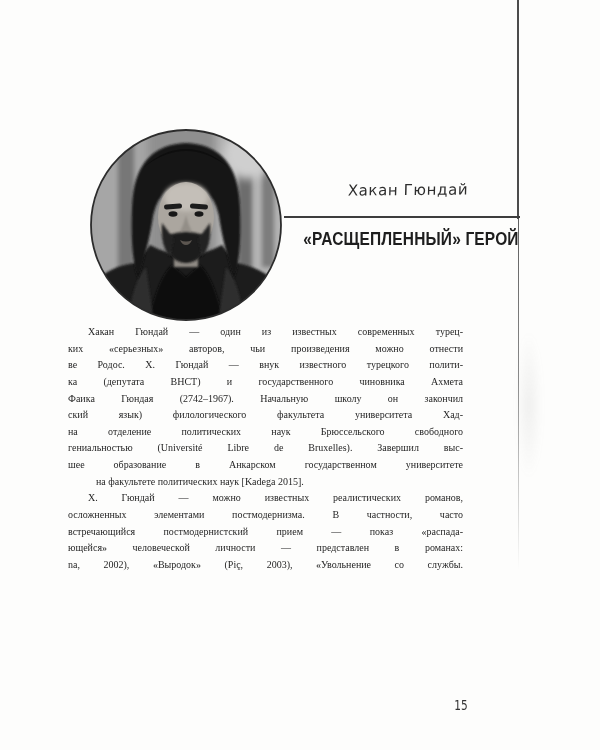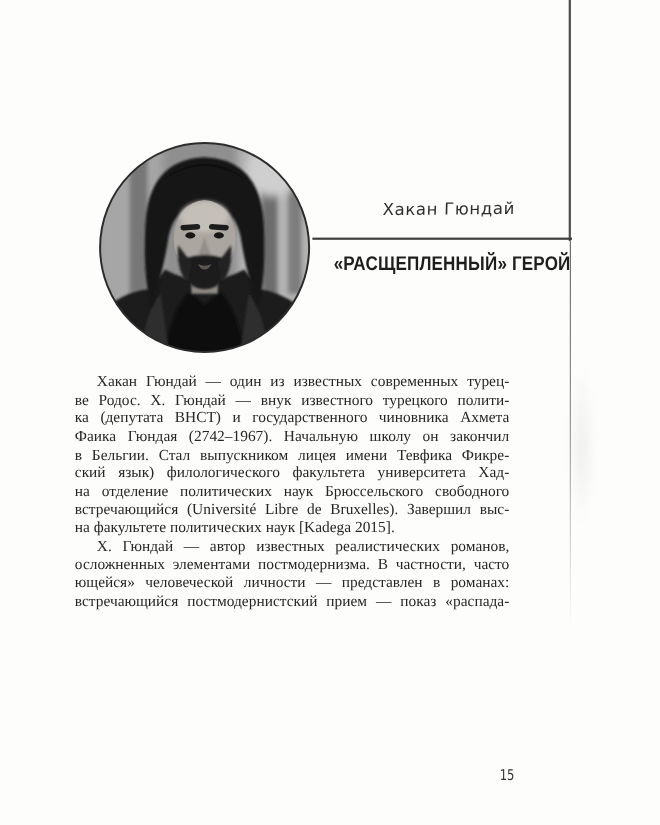--- a/index.html
+++ b/index.html
@@ -45,30 +45,30 @@
   .chapter-title{
     position:absolute;left:270px;top:229px;width:282px;
     text-align:center;
     font-family:"Liberation Sans", sans-serif;
     font-weight:bold;font-size:18px;letter-spacing:0.2px;color:#1e1e1e;
     transform:scaleX(0.86);transform-origin:center;
     white-space:nowrap;
   }
   
   .body-text{
-    position:absolute;left:68px;top:340px;width:395px;
-    font-size:14px;line-height:16.65px;
+    position:absolute;left:68px;top:324px;width:395px;
+    font-size:10px;line-height:16.65px;
   }
   .line{
     text-align:justify;
     text-align-last:justify;
     height:16.65px;overflow:visible;white-space:nowrap;
   }
   .line.indent{padding-left:20px;}
-  .line.last{text-align-last:left;white-space:normal;}
+  .line.last{text-align-last:left;white-space:normal;margin-left:28px;}
   
   .page-number{
     position:absolute;left:448px;top:697px;width:26px;
     text-align:center;
     font-family:"DejaVu Sans", sans-serif;
     font-size:13.5px;color:#333;
     transform:scaleX(0.78);transform-origin:center;
   }
 </style>
 </head>
@@ -137,32 +137,34 @@
     </svg>
   </div>
 
   <div class="author-name">Хакан Гюндай</div>
 
   <div class="chapter-title">«РАСЩЕПЛЕННЫЙ» ГЕРОЙ</div>
 
   <div class="body-text">
     <div>
       <div class="line indent">Хакан Гюндай — один из известных современных турец-</div>
+      <div class="line">ких «серьезных» авторов, чьи произведения можно отнести</div>
       <div class="line">ве Родос. Х. Гюндай — внук известного турецкого полити-</div>
       <div class="line">ка (депутата ВНСТ) и государственного чиновника Ахмета</div>
       <div class="line">Фаика Гюндая (2742–1967). Начальную школу он закончил</div>
-      <div class="line">в Бельгии. Стал выпускником лицея имени Тевфика Фикре-</div>
       <div class="line">ский язык) филологического факультета университета Хад-</div>
       <div class="line">на отделение политических наук Брюссельского свободного</div>
-      <div class="line">встречающийся (Université Libre de Bruxelles). Завершил выс-</div>
+      <div class="line">гениальностью (Université Libre de Bruxelles). Завершил выс-</div>
+      <div class="line">шее образование в Анкарском государственном университете</div>
       <div class="line last">на факультете политических наук [Kadega 2015].</div>
     </div>
     <div>
-      <div class="line indent">Х. Гюндай — автор известных реалистических романов,</div>
+      <div class="line indent">Х. Гюндай — можно известных реалистических романов,</div>
       <div class="line">осложненных элементами постмодернизма. В частности, часто</div>
+      <div class="line">встречающийся постмодернистский прием — показ «распада-</div>
       <div class="line">ющейся» человеческой личности — представлен в романах:</div>
-      <div class="line">встречающийся постмодернистский прием — показ «распада-</div>
+      <div class="line">na, 2002), «Выродок» (Piç, 2003), «Увольнение со службы.</div>
     </div>
   </div>
 
   <div class="page-number">15</div>
 
 </div>
 
 </body></html>

